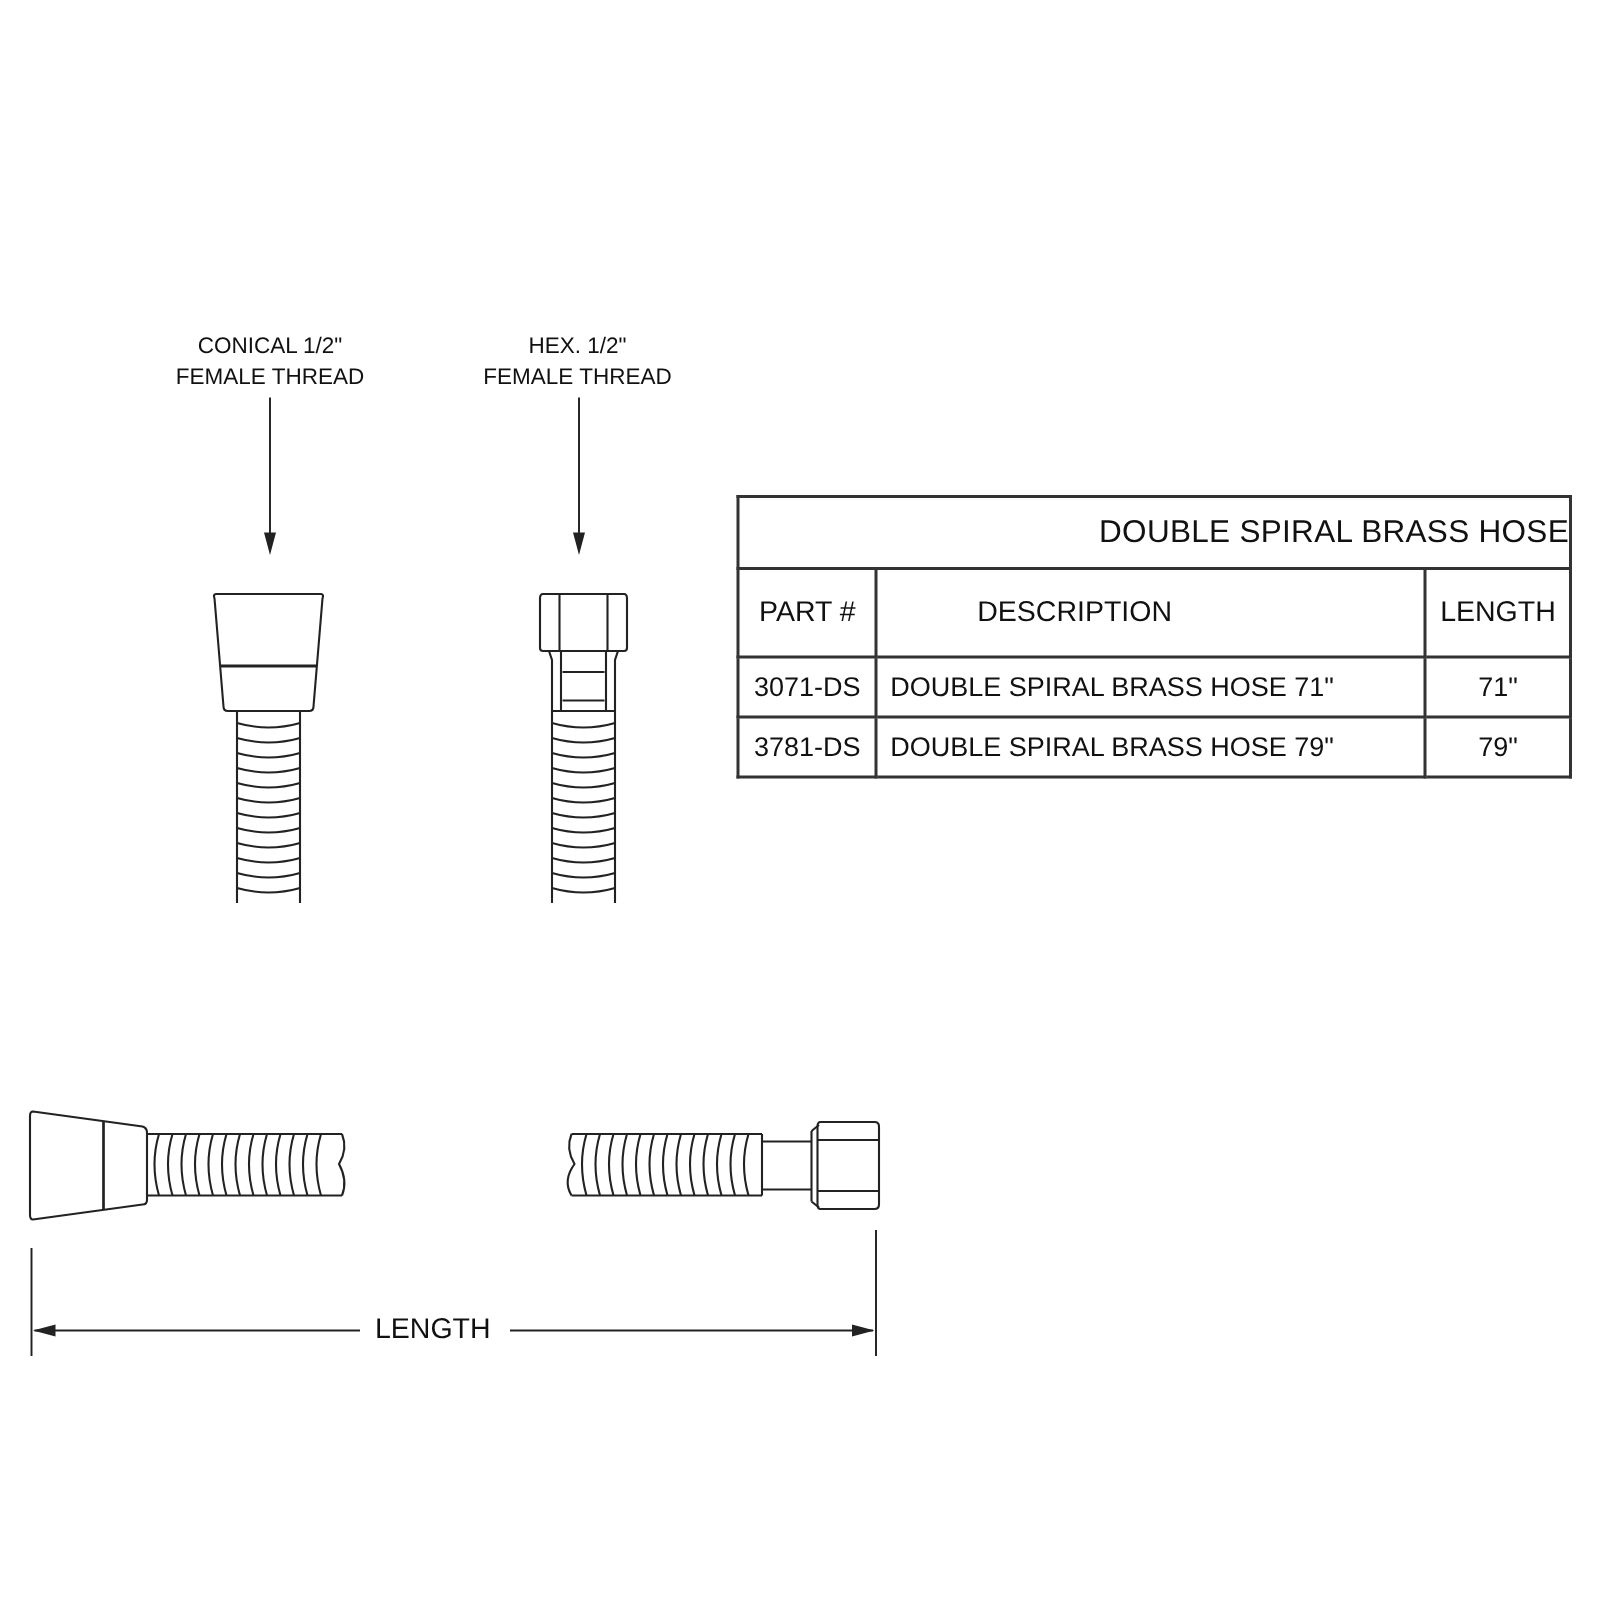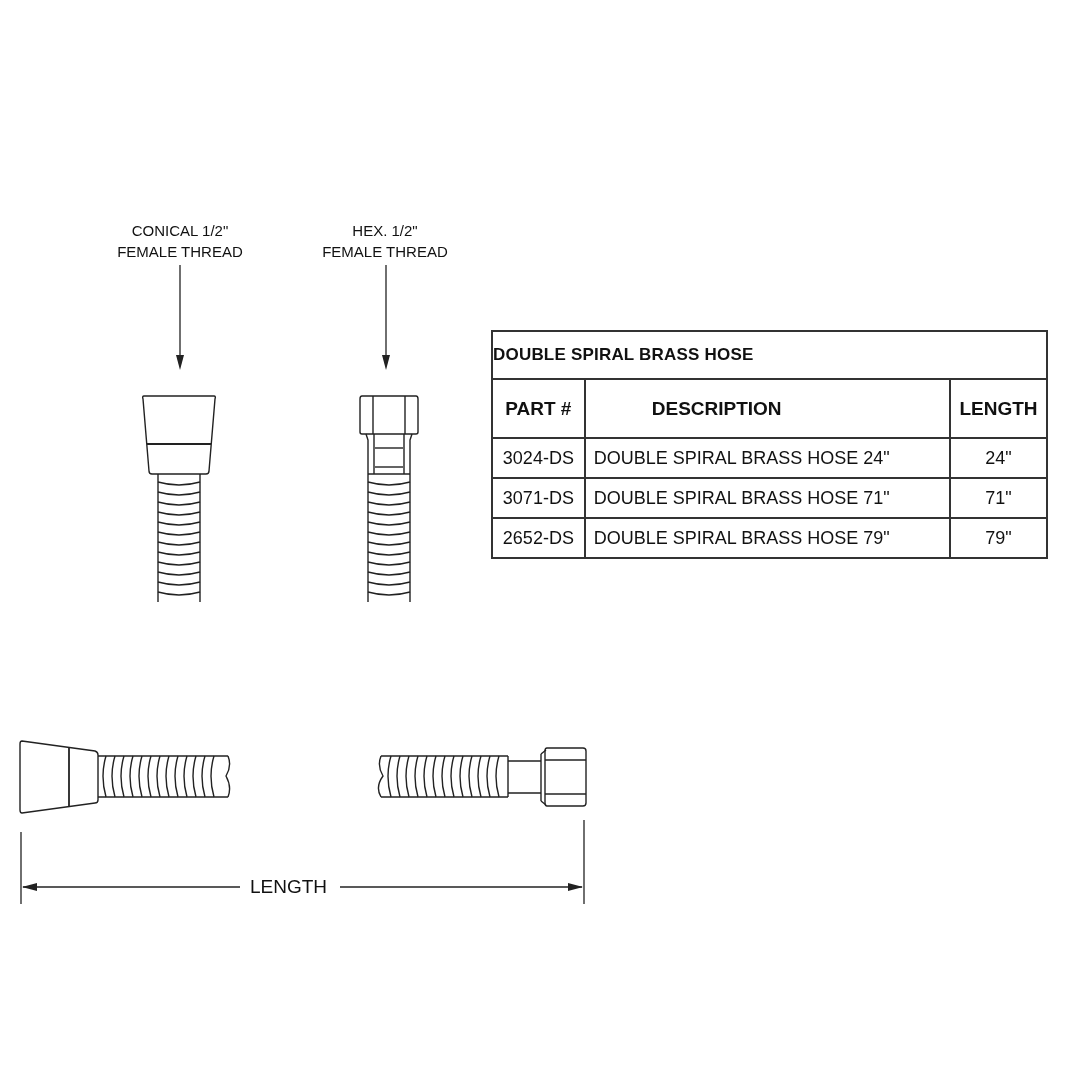--- a/index.html
+++ b/index.html
@@ -1,22 +1,22 @@
 <!DOCTYPE html>
 <html><head>
 <meta charset="utf-8">
 <style>
   html, body { margin:0; padding:0; background:#ffffff; }
   body { width:1066px; height:1066px; position:relative; overflow:hidden; font-family:"Liberation Sans", sans-serif; color:#111; }
   .callout { position:absolute; text-align:center; font-size:15px; line-height:21px; color:#111; white-space:nowrap; }
   svg.drawing { position:absolute; left:0; top:0; }
   table.spec { position:absolute; left:491px; top:330px; width:557px; border-collapse:collapse; font-size:18px; color:#111; }
   table.spec td, table.spec th { border:2px solid #333; padding:0; height:38px; }
-  table.spec .title-cell { height:46px; font-weight:bold; font-size:17px; text-align:left; letter-spacing:0.2px; }
-  table.spec .hdr td { height:57px; font-weight:bold; font-size:19px; }
+  table.spec .title-cell { height:46px; font-weight:normal; font-size:21px; text-align:right; letter-spacing:0.2px; }
+  table.spec .hdr td { height:57px; font-weight:normal; font-size:19px; }
   table.spec .c-part { width:103px; text-align:center; }
   table.spec .c-desc { width:348px; text-align:left; padding-left:8px; }
   table.spec .c-len { width:100px; text-align:center; }
   table.spec .hdr .c-desc { padding-left:66px; }
   .len-label { position:absolute; left:246px; top:876px; font-size:19px; background:#fff; padding:0 4px; }
 </style>
 </head>
 <body>
 
 <div class="callout" style="left:105px; top:220px; width:150px;">
@@ -104,28 +104,23 @@
   <tbody>
       <tr>
     <td colspan="3" class="title-cell">DOUBLE SPIRAL BRASS HOSE</td>
   </tr>
   <tr class="hdr">
     <td class="c-part">PART #</td>
     <td class="c-desc">DESCRIPTION</td>
     <td class="c-len">LENGTH</td>
   </tr>
   <tr>
-    <td class="c-part">3024-DS</td>
-    <td class="c-desc">DOUBLE SPIRAL BRASS HOSE 24"</td>
-    <td class="c-len">24"</td>
-  </tr>
-  <tr>
     <td class="c-part">3071-DS</td>
     <td class="c-desc">DOUBLE SPIRAL BRASS HOSE 71"</td>
     <td class="c-len">71"</td>
   </tr>
   <tr>
-    <td class="c-part">2652-DS</td>
+    <td class="c-part">3781-DS</td>
     <td class="c-desc">DOUBLE SPIRAL BRASS HOSE 79"</td>
     <td class="c-len">79"</td>
   </tr>
 </tbody>
   </table>
 
 </body></html>

